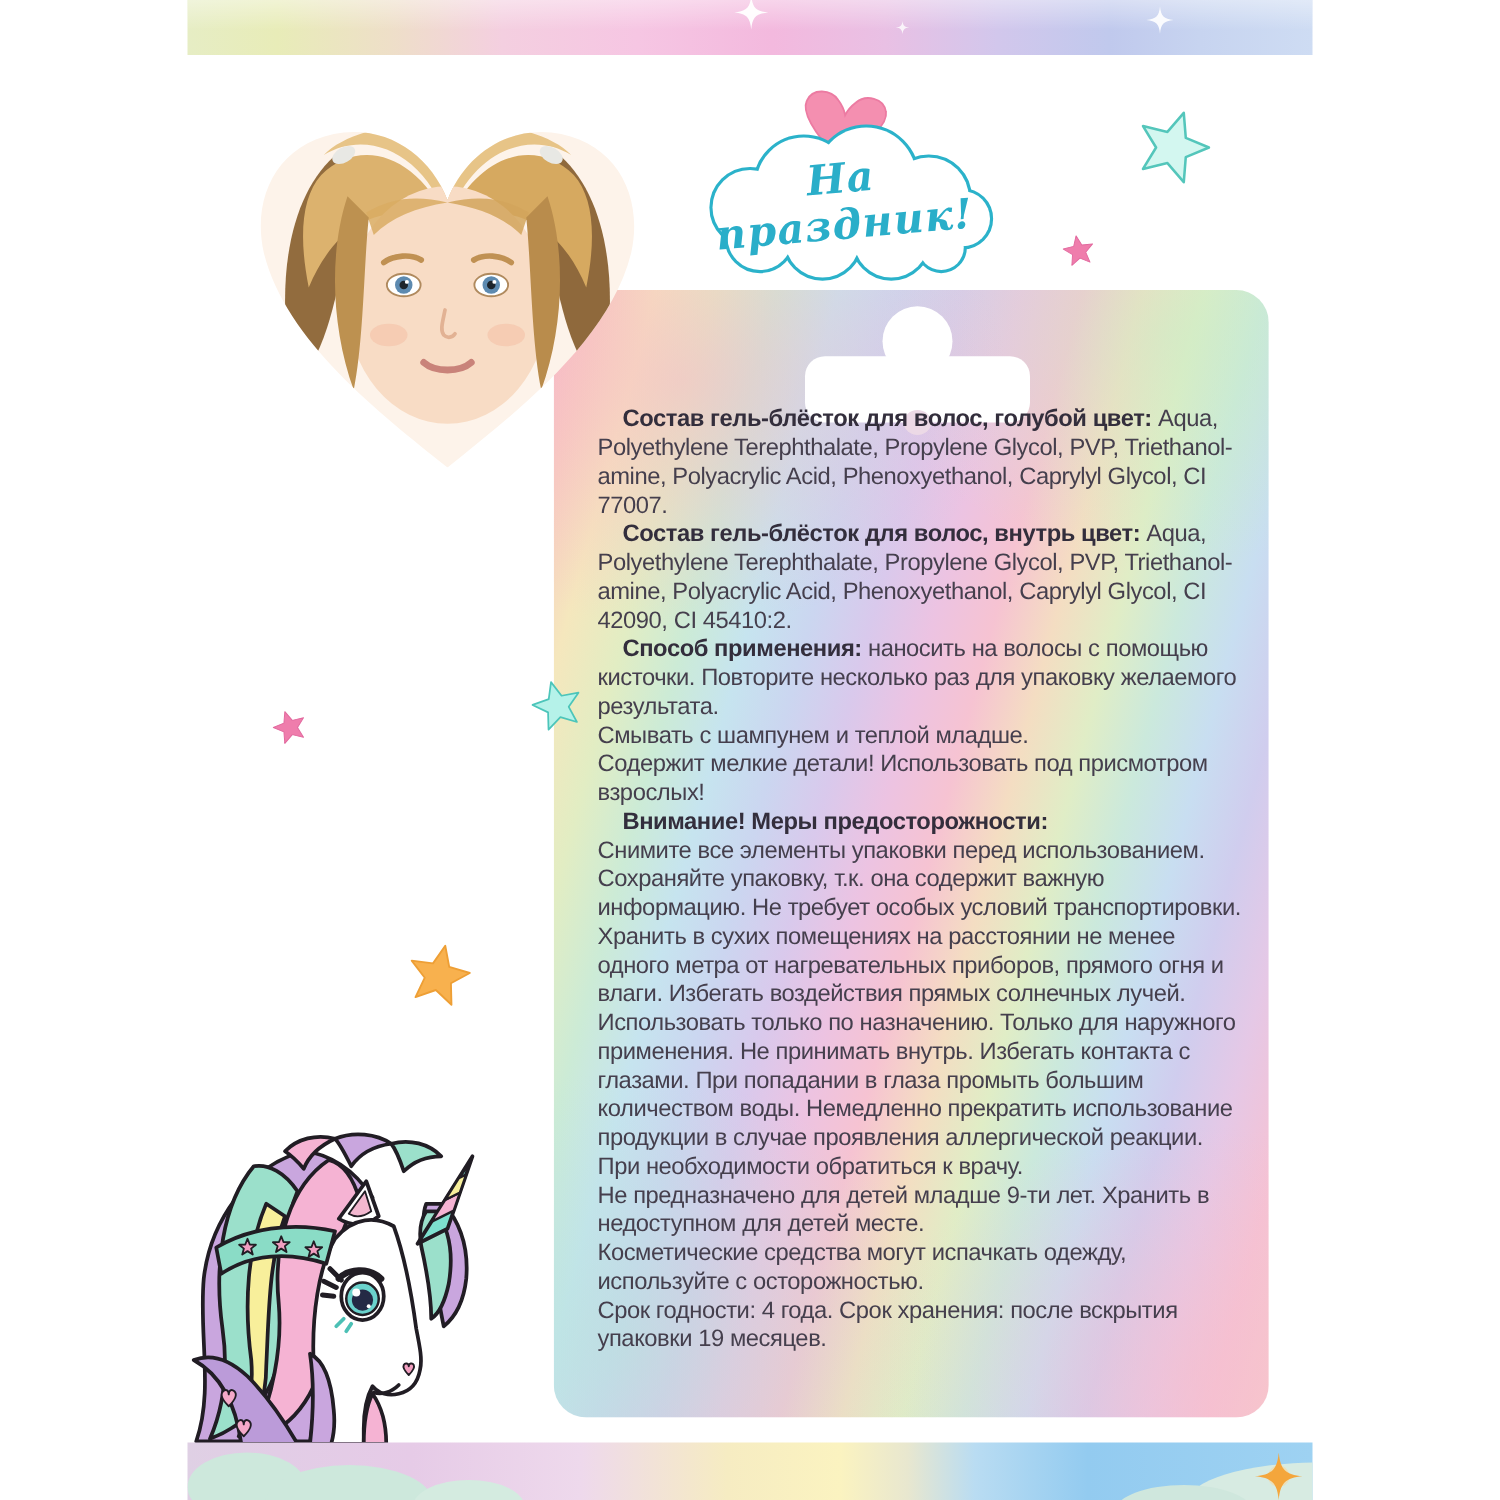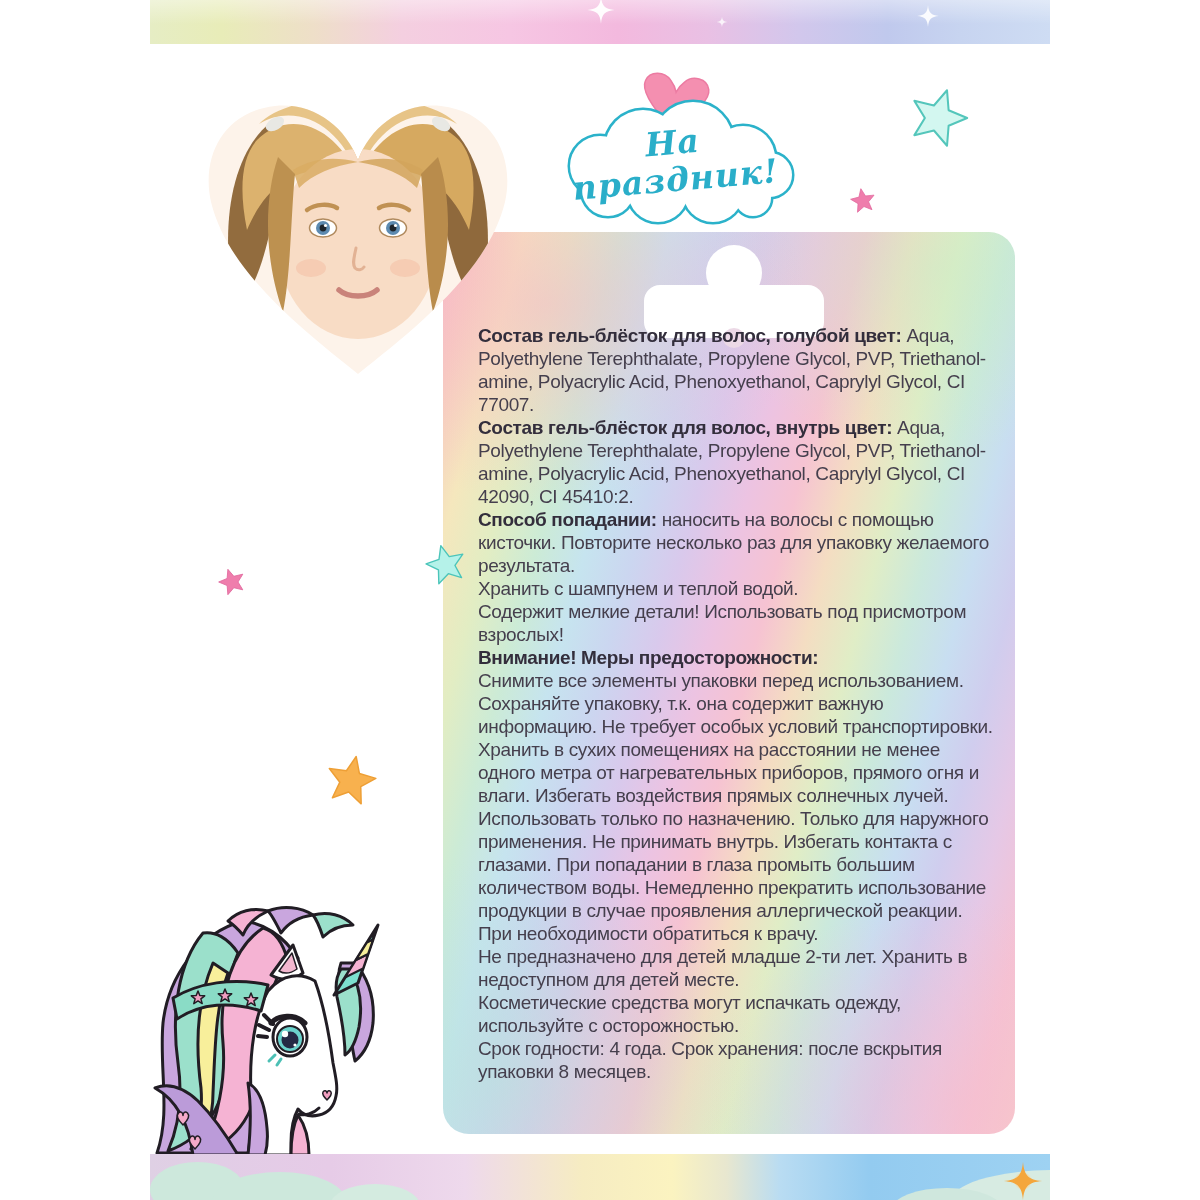--- a/index.html
+++ b/index.html
@@ -30,21 +30,21 @@
         #e0edc6 64%,#cbe9dc 70%,#c8def1 76%,#d0cdee 82%,#e5c8e6 88%,#f5c2d4 94%,#f7c9cb 100%);}
   .slot{position:absolute;left:201px;top:53px;width:180px;height:53px;background:#fff;border-radius:16px;}
   .slot::before{content:"";position:absolute;left:62px;top:-40px;width:56px;height:56px;
     border-radius:50%;background:#fff;}
   .slot::after{content:"";position:absolute;left:79px;bottom:-10px;width:22px;height:20px;
     border-radius:50%;background:#ecd9e6;}
 
   .cardtext{position:absolute;left:35px;top:92px;width:518px;color:#453f4d;
     font-size:19px;line-height:23px;letter-spacing:-0.35px;}
   .cardtext p{margin:0;}
-  .cardtext b{color:#332e3c;}
+  .cardtext b{color:#332e3c;margin-left:20px;}
   .cardtext b:empty,.cardtext span:empty{display:none;}
 
   
   .bubble-text{position:absolute;left:566px;top:124px;width:216px;text-align:center;
     transform:rotate(-5deg);font-family:"DejaVu Serif",serif;font-style:italic;font-weight:bold;
     color:#2aaec9;font-size:33px;line-height:37px;letter-spacing:1px;}
 
   .abs{position:absolute;}
 </style>
 </head>
@@ -131,29 +131,29 @@
       <circle cx="0" cy="0" r="0.45" fill="#f9d79a" opacity="0.55"></circle>
       <path d="M0,-1 C0.07,-0.28 0.28,-0.07 1,0 C0.28,0.07 0.07,0.28 0,1 C-0.07,0.28 -0.28,0.07 -1,0 C-0.28,-0.07 -0.07,-0.28 0,-1 Z" fill="#f4a63c"></path>
     </svg>
   </div>
 
   <div class="card">
     <div class="slot"></div>
     <div class="cardtext">
       <p><b>Состав гель-блёсток для волос, голубой цвет:</b><span> Aqua, Polyethylene Terephthalate, Propylene Glycol, PVP, Triethanol­amine, Polyacrylic Acid, Phenoxyethanol, Caprylyl Glycol, CI 77007.</span></p>
       <p><b>Состав гель-блёсток для волос, внутрь цвет:</b><span> Aqua, Polyethylene Terephthalate, Propylene Glycol, PVP, Triethanol­amine, Polyacrylic Acid, Phenoxyethanol, Caprylyl Glycol, CI 42090, CI 45410:2.</span></p>
-      <p><b>Способ попадании:</b><span> наносить на волосы с помощью кисточки. Повторите несколько раз для упаковку желаемого результата.</span></p>
-      <p><span>Хранить с шампунем и теплой водой.</span></p>
+      <p><b>Способ применения:</b><span> наносить на волосы с помощью кисточки. Повторите несколько раз для упаковку желаемого результата.</span></p>
+      <p><span>Смывать с шампунем и теплой младше.</span></p>
       <p><span>Содержит мелкие детали! Использовать под присмотром взрослых!</span></p>
       <p><b>Внимание! Меры предосторожности:</b></p>
       <p><span>Снимите все элементы упаковки перед использованием. Сохраняйте упаковку, т.к. она содержит важную информацию. Не требует особых условий транспортировки. Хранить в сухих помещениях на расстоянии не менее одного метра от нагревательных приборов, прямого огня и влаги. Избегать воздействия прямых солнечных лучей.</span></p>
       <p><span>Использовать только по назначению. Только для наружного применения. Не принимать внутрь. Избегать контакта с глазами. При попадании в глаза промыть большим количеством воды. Немедленно прекратить использование продукции в случае проявления аллергической реакции. При необходимости обратиться к врачу.</span></p>
-      <p><span>Не предназначено для детей младше 2-ти лет. Хранить в недоступном для детей месте.</span></p>
+      <p><span>Не предназначено для детей младше 9-ти лет. Хранить в недоступном для детей месте.</span></p>
       <p><span>Косметические средства могут испачкать одежду, используйте с осторожностью.</span></p>
-      <p><span>Срок годности:  4 года. Срок хранения: после вскрытия упаковки 8 месяцев.</span></p>
+      <p><span>Срок годности:  4 года. Срок хранения: после вскрытия упаковки 19 месяцев.</span></p>
     </div>
   </div>
 
   <svg class="abs" style="left:183px;top:62px" width="350" height="330" viewBox="0 0 350 330">
     <defs>
       <clipPath id="heartClip">
         <path d="M175,312 C120,268 45,210 28,140 C18,95 40,50 92,44 C130,40 162,64 175,98 C188,64 220,40 258,44 C310,50 332,95 322,140 C305,210 230,268 175,312 Z"></path>
       </clipPath>
     </defs>
     <g clip-path="url(#heartClip)">

